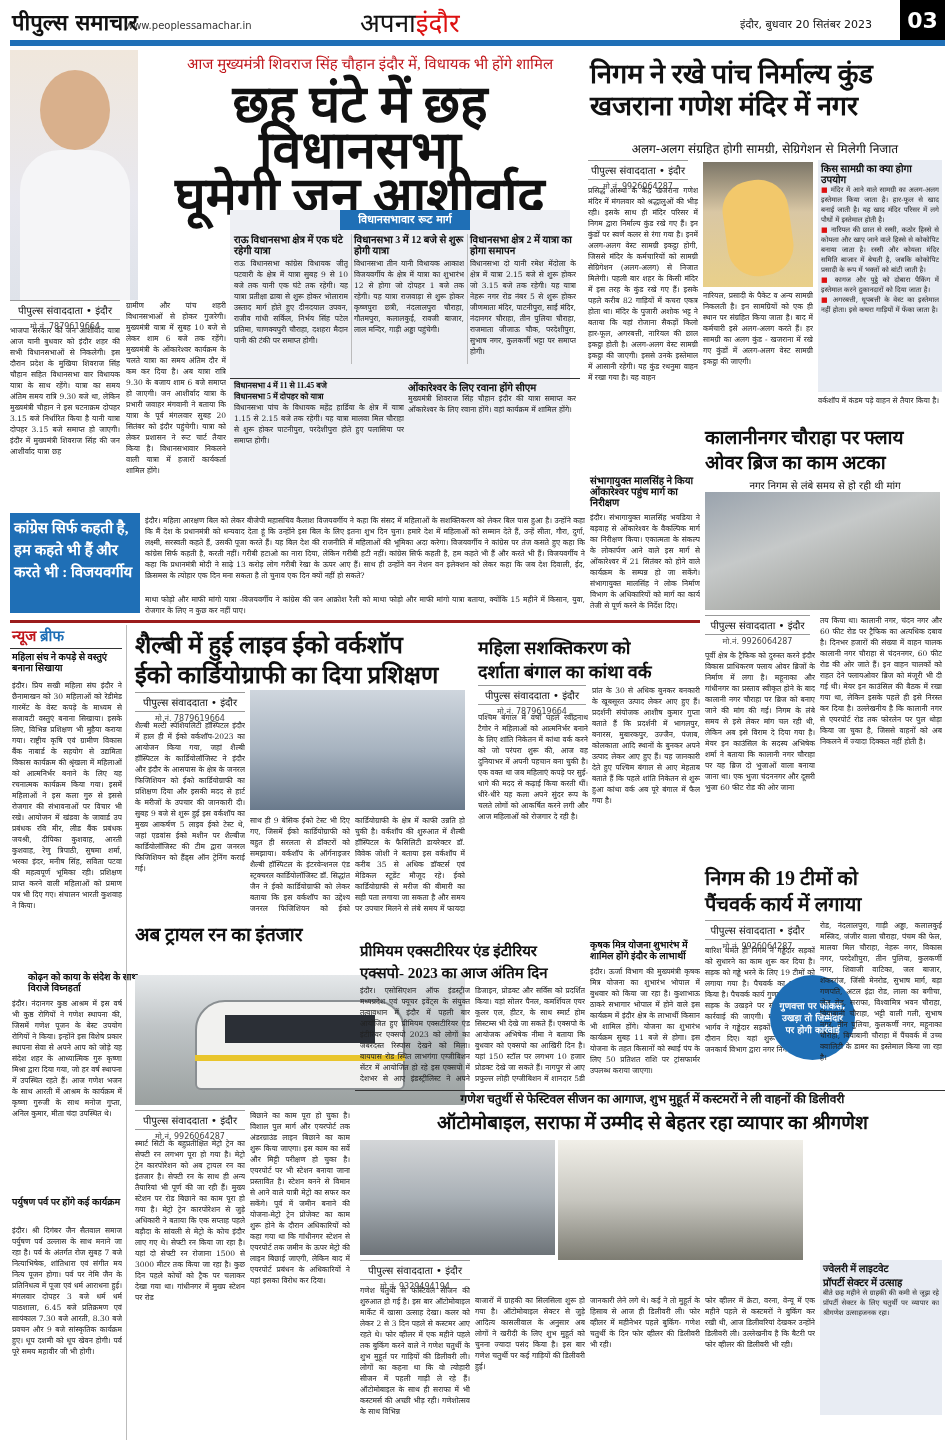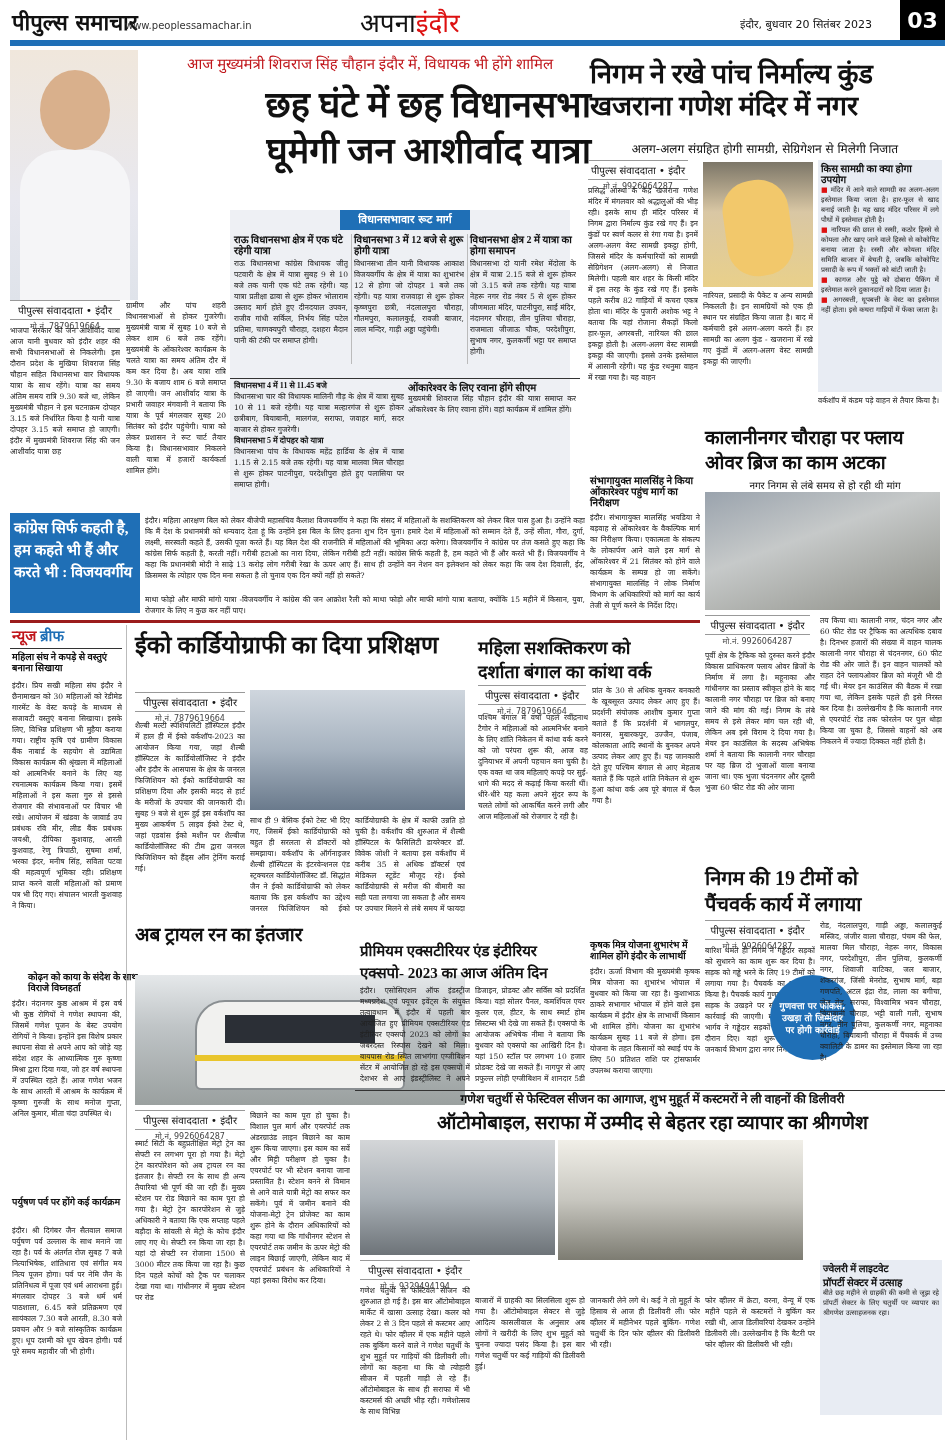--- a/index.html
+++ b/index.html
@@ -36,21 +36,21 @@
   <div class="abs dateline">इंदौर, बुधवार 20 सितंबर 2023</div>
   <div class="abs pageno">03</div>
   <div class="abs blue-rule"></div>
 </div>
 
 <div class="abs" style="left:10px;top:50px;width:128px;height:250px;background:linear-gradient(180deg,#f0e7dc,#e8e8ef 60%,#dfe3ea)">
   <div style="position:absolute;left:30px;top:20px;width:70px;height:80px;border-radius:50%;background:#d9b08c"></div>
   <div style="position:absolute;left:10px;top:100px;width:110px;height:150px;border-radius:40px 40px 0 0;background:#f5f5f7"></div>
 </div>
 <div class="abs hl" style="left:170px;top:56px;width:400px;font-size:15px;color:#c0161b;font-weight:normal;text-align:center">आज मुख्यमंत्री शिवराज सिंह चौहान इंदौर में, विधायक भी होंगे शामिल</div>
-<div class="abs hl" style="left:151px;top:82px;width:440px;font-size:36px;text-align:right;line-height:46px">
+<div class="abs hl" style="left:140px;top:82px;width:440px;font-size:52px;text-align:center;line-height:46px">
   <div>छह घंटे में छह विधानसभा</div>
   <div>घूमेगी जन आशीर्वाद यात्रा</div>
 </div>
 
 <div class="abs" style="left:10px;top:300px;width:110px">
   <div class="byline">पीपुल्स संवाददाता • इंदौर</div>
   <div class="phone">मो.नं. 7879619664</div>
 </div>
 <div class="abs body-text" style="left:10px;top:325px;width:110px;height:185px">भाजपा सरकार की जन आशीर्वाद यात्रा आज यानी बुधवार को इंदौर शहर की सभी विधानसभाओं से निकलेगी। इस दौरान प्रदेश के मुखिया शिवराज सिंह चौहान सहित विधानसभा वार विधायक यात्रा के साथ रहेंगे। यात्रा का समय अंतिम समय रात्रि 9.30 बजे था, लेकिन मुख्यमंत्री चौहान ने इस घटनाक्रम दोपहर 3.15 बजे निर्धारित किया है यानी यात्रा दोपहर 3.15 बजे समाप्त हो जाएगी। इंदौर में मुख्यमंत्री शिवराज सिंह की जन आशीर्वाद यात्रा छह</div>
 <div class="abs body-text" style="left:126px;top:300px;width:100px;height:210px">ग्रामीण और पांच शहरी विधानसभाओं से होकर गुजरेगी। मुख्यमंत्री यात्रा में सुबह 10 बजे से लेकर शाम 6 बजे तक रहेंगे। मुख्यमंत्री के ओंकारेश्वर कार्यक्रम के चलते यात्रा का समय अंतिम दौर में कम कर दिया है। अब यात्रा रात्रि 9.30 के बजाय शाम 6 बजे समाप्त हो जाएगी। जन आशीर्वाद यात्रा के प्रभारी जवाहर मंगवानी ने बताया कि यात्रा के पूर्व मंगलवार सुबह 20 सितंबर को इंदौर पहुंचेगी। यात्रा को लेकर प्रशासन ने रूट चार्ट तैयार किया है। विधानसभावार निकलने वाली यात्रा में हजारों कार्यकर्ता शामिल होंगे।</div>
@@ -69,21 +69,20 @@
     <div class="body-text" style="height:100px;margin-top:2px">विधानसभा तीन यानी विधायक आकाश विजयवर्गीय के क्षेत्र में यात्रा का शुभारंभ 12 से होगा जो दोपहर 1 बजे तक रहेगी। यह यात्रा राजवाड़ा से शुरू होकर कृष्णपुरा छत्री, नंदलालपुरा चौराहा, गौतमपुरा, कलालकुई, रावजी बाजार, लाल मन्दिर, गाड़ी अड्डा पहुंचेगी।</div>
   </div>
   <div class="abs vrule" style="left:237px;top:24px;height:130px"></div>
   <div style="position:absolute;left:240px;top:24px;width:106px">
     <div class="hl" style="font-size:10px">विधानसभा क्षेत्र 2 में यात्रा का होगा समापन</div>
     <div class="body-text" style="height:100px;margin-top:2px">विधानसभा दो यानी रमेश मेंदोला के क्षेत्र में यात्रा 2.15 बजे से शुरू होकर जो 3.15 बजे तक रहेगी। यह यात्रा नेहरू नगर रोड नंबर 5 से शुरू होकर जीणमाता मंदिर, पाटनीपुरा, साईं मंदिर, नंदानगर चौराहा, तीन पुलिया चौराहा, राजमाता जीजाऊ चौक, परदेशीपुरा, सुभाष नगर, कुलकर्णी भट्टा पर समाप्त होगी।</div>
   </div>
   <div style="position:absolute;left:0;top:168px;width:350px;height:1px;background:#333"></div>
   <div style="position:absolute;left:4px;top:172px;width:170px">
     <div class="hl" style="font-size:8px">विधानसभा 4 में 11 से 11.45 बजे</div>
-    <div class="body-text" style="height:44px">विधानसभा चार की विधायक मालिनी गौड़ के क्षेत्र में यात्रा सुबह 10 से 11 बजे रहेगी। यह यात्रा मल्हारगंज से शुरू होकर छत्रीबाग, बियाबानी, मालगंज, सराफा, जवाहर मार्ग, सदर बाजार से होकर गुजरेगी।</div>
     <div class="hl" style="font-size:8px;margin-top:2px">विधानसभा 5 में दोपहर को यात्रा</div>
     <div class="body-text" style="height:44px">विधानसभा पांच के विधायक महेंद्र हार्डिया के क्षेत्र में यात्रा 1.15 से 2.15 बजे तक रहेगी। यह यात्रा मालवा मिल चौराहा से शुरू होकर पाटनीपुरा, परदेशीपुरा होते हुए पलासिया पर समाप्त होगी।</div>
   </div>
   <div style="position:absolute;left:178px;top:172px;width:168px">
     <div class="hl" style="font-size:10px">ओंकारेश्वर के लिए रवाना होंगे सीएम</div>
     <div class="body-text" style="height:100px">मुख्यमंत्री शिवराज सिंह चौहान इंदौर की यात्रा समाप्त कर ओंकारेश्वर के लिए रवाना होंगे। वहां कार्यक्रम में शामिल होंगे।</div>
   </div>
 </div>
 
 <div class="abs hl" style="left:590px;top:58px;width:350px;font-size:27px;line-height:32px">
@@ -137,20 +136,21 @@
 <div class="abs" style="left:10px;top:648px;width:112px;height:1px;background:#333"></div>
 <div class="abs hl" style="left:12px;top:652px;width:110px;font-size:9.5px">महिला संघ ने कपड़े से वस्तुएं बनाना सिखाया</div>
 <div class="abs body-text" style="left:12px;top:680px;width:110px;height:290px">इंदौर। प्रिय सखी महिला संघ इंदौर ने छैनामाखन को 30 महिलाओं को रेडीमेड गारमेंट के वेस्ट कपड़े के माध्यम से सजावटी वस्तुएं बनाना सिखाया। इसके लिए, विभिन्न प्रशिक्षण भी मुहैया कराया गया। राष्ट्रीय कृषि एवं ग्रामीण विकास बैंक नाबार्ड के सहयोग से उद्यमिता विकास कार्यक्रम की श्रृंखला में महिलाओं को आत्मनिर्भर बनाने के लिए यह रचनात्मक कार्यक्रम किया गया। इसमें महिलाओं ने इस कला गुरु से इससे रोजगार की संभावनाओं पर विचार भी रखे। आयोजन में खंडवा के जावार्ड उप प्रबंधक रवि मीर, लीड बैंक प्रबंधक जयश्री, दीपिका कुशवाह, आरती कुशवाह, रेणु त्रिपाठी, सुषमा शर्मा, भरका इंदर, मनीष सिंह, सविता पटवा की महत्वपूर्ण भूमिका रही। प्रशिक्षण प्राप्त करने वाली महिलाओं को प्रमाण पत्र भी दिए गए। संचालन भारती कुशवाह ने किया।</div>
 <div class="abs hl" style="left:28px;top:972px;width:110px;font-size:9.5px">कोढ़न को काया के संदेश के साथ विराजे विघ्नहर्ता</div>
 <div class="abs body-text" style="left:12px;top:998px;width:110px;height:195px">इंदौर। नंदानगर कुष्ठ आश्रम में इस वर्ष भी कुष्ठ रोगियों ने गणेश स्थापना की, जिसमें गणेश पूजन के बेस्ट उपयोग रोगियों ने किया। इन्होंने इस विशेष प्रकार स्थापना सेवा से अपने आप को जोड़े यह संदेश शहर के आध्यात्मिक गुरु कृष्णा मिश्रा द्वारा दिया गया, जो हर वर्ष स्थापना में उपस्थित रहते हैं। आज गणेश भजन के साथ आरती में आश्रम के कार्यक्रम में कृष्णा गुरुजी के साथ मनोज गुप्ता, अनिल कुमार, मीता चंदा उपस्थित थे।</div>
 <div class="abs hl" style="left:12px;top:1197px;width:110px;font-size:9.5px">पर्युषण पर्व पर होंगे कई कार्यक्रम</div>
 <div class="abs body-text" style="left:12px;top:1225px;width:110px;height:215px">इंदौर। श्री दिगंबर जैन सैतवाल समाज पर्युषण पर्व उल्लास के साथ मनाने जा रहा है। पर्व के अंतर्गत रोज सुबह 7 बजे नित्याभिषेक, शांतिधारा एवं संगीत मय नित्य पूजन होगा। पर्व पर नेमि जैन के प्रतिनिधत्व में पूजा एवं धर्म आराधना हुई। मंगलवार दोपहर 3 बजे धर्म धर्म पाठशाला, 6.45 बजे प्रतिक्रमण एवं सायंकाल 7.30 बजे आरती, 8.30 बजे प्रवचन और 9 बजे सांस्कृतिक कार्यक्रम हुए। धूप दशमी को धूप खेवन होगी। पर्व पूरे समय महावीर जी भी होगी।</div>
 <div class="abs vrule" style="left:126px;top:625px;height:815px"></div>
 
 <div class="abs hl" style="left:135px;top:630px;width:330px;font-size:24px;line-height:30px">
+  <div>शैल्बी में हुई लाइव ईको वर्कशॉप</div>
   <div>ईको कार्डियोग्राफी का दिया प्रशिक्षण</div>
 </div>
 <div class="abs" style="left:135px;top:692px;width:110px">
   <div class="byline">पीपुल्स संवाददाता • इंदौर</div>
   <div class="phone">मो.नं. 7879619664</div>
 </div>
 <div class="abs photo" style="left:250px;top:690px;width:215px;height:120px;background:linear-gradient(180deg,#cfd6de,#a7b3c0 50%,#6a7a8c)"></div>
 <div class="abs body-text" style="left:135px;top:720px;width:110px;height:195px">शैल्बी मल्टी स्पेशियलिटी हॉस्पिटल इंदौर में हाल ही में ईको वर्कशॉप-2023 का आयोजन किया गया, जहां शैल्बी हॉस्पिटल के कार्डियोलॉजिस्ट ने इंदौर और इंदौर के आसपास के क्षेत्र के जनरल फिजिशियन को ईको कार्डियोग्राफी का प्रशिक्षण दिया और इसकी मदद से हार्ट के मरीजों के उपचार की जानकारी दी। सुबह 9 बजे से शुरू हुई इस वर्कशॉप का मुख्य आकर्षण 5 लाइव ईको टेस्ट थे, जहां एडवांस ईको मशीन पर शैल्बीज कार्डियोलॉजिस्ट की टीम द्वारा जनरल फिजिशियन को हैंड्स ऑन ट्रेनिंग कराई गई।</div>
 <div class="abs body-text" style="left:250px;top:815px;width:100px;height:100px">साथ ही 9 बेसिक ईको टेस्ट भी दिए गए, जिसमें ईको कार्डियोग्राफी को बहुत ही सरलता से डॉक्टरों को समझाया। वर्कशॉप के ऑर्गनाइजर शैल्बी हॉस्पिटल के इंटरवेन्शनल एंड स्ट्रक्चरल कार्डियोलॉजिस्ट डॉ. सिद्धांत जैन ने ईको कार्डियोग्राफी को लेकर बताया कि इस वर्कशॉप का उद्देश्य जनरल फिजिशियन को ईको कार्डियोग्राफी और इसके माध्यम से हृदय रोगों के निदान की जानकारी देना है।</div>
 <div class="abs body-text" style="left:355px;top:815px;width:110px;height:100px">कार्डियोग्राफी के क्षेत्र में काफी उन्नति हो चुकी है। वर्कशॉप की शुरुआत में शैल्बी हॉस्पिटल के फैसिलिटी डायरेक्टर डॉ. विवेक जोशी ने बताया इस वर्कशॉप में करीब 35 से अधिक डॉक्टर्स एवं मेडिकल स्टूडेंट मौजूद रहे। ईको कार्डियोग्राफी से मरीज की बीमारी का सही पता लगाया जा सकता है और समय पर उपचार मिलने से लंबे समय में फायदा मिल सकता है।</div>

